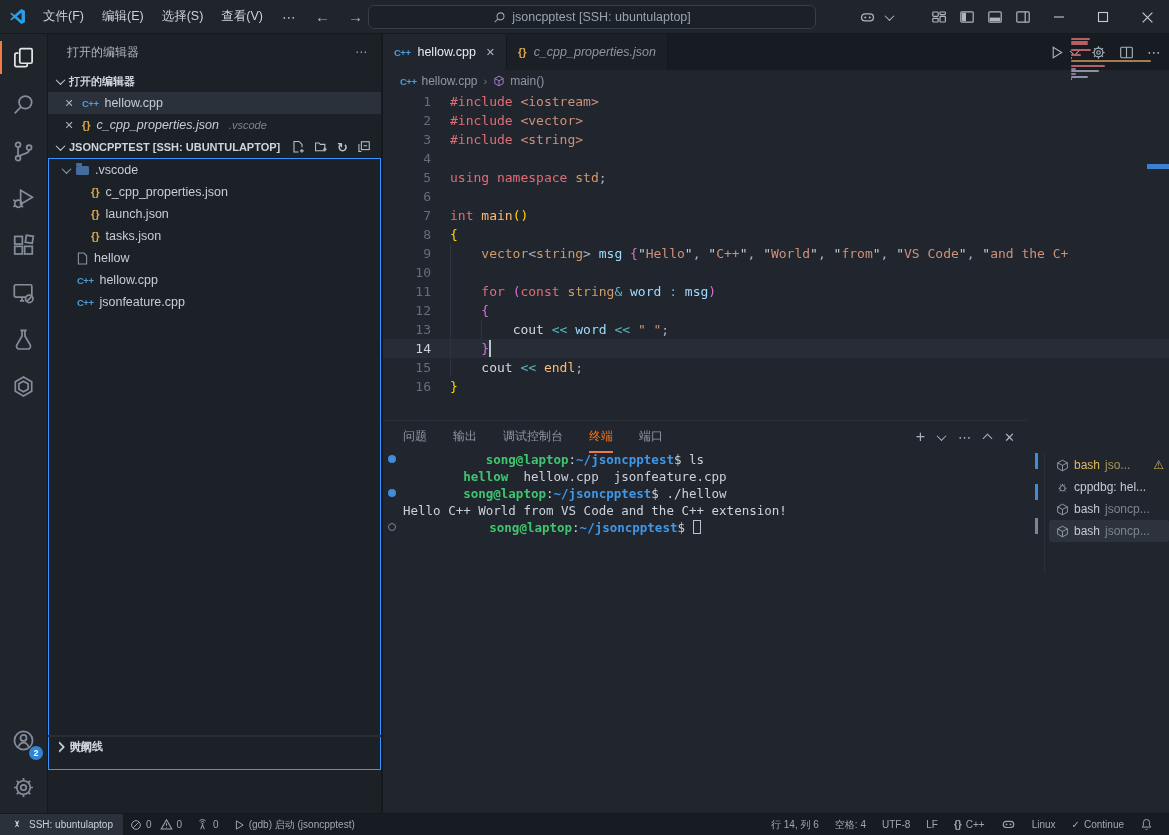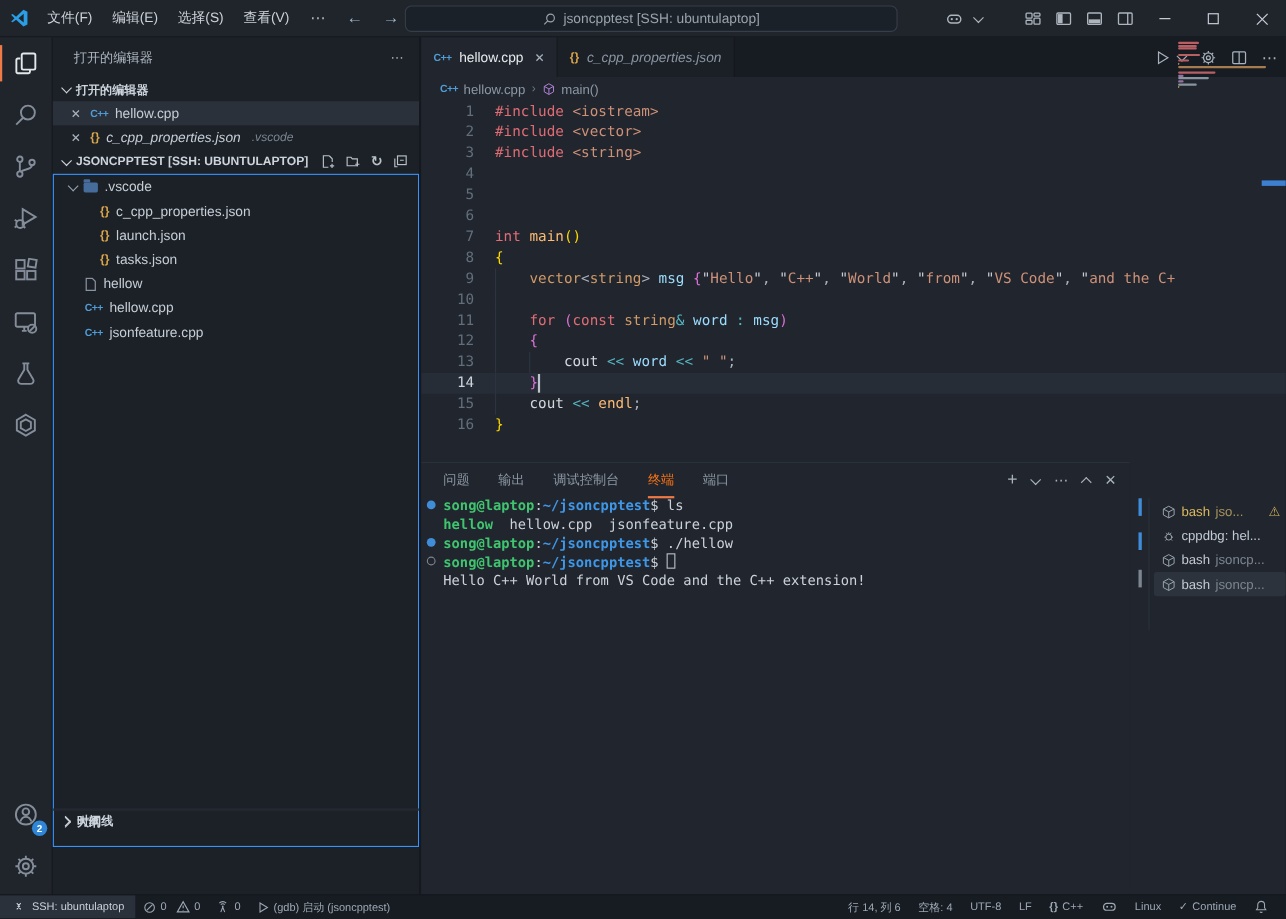--- a/index.html
+++ b/index.html
@@ -79,21 +79,21 @@
   .minimap{position:absolute;right:14px;top:4px;width:84px;}
   .mm-line{height:2px;margin-bottom:0.7px;border-radius:1px;}
   .overview-cursor{position:absolute;right:0;top:130px;width:22px;height:5px;background:#3d7fd0;}
 
   
   .panel{position:absolute;left:383px;top:420px;width:644px;height:393px;background:#21262e;border-top:1px solid #2a3038;box-sizing:border-box;}
   .panel-tabs{position:absolute;left:20px;top:0;height:32px;display:flex;gap:26px;align-items:stretch;font-size:12px;color:#8d97a3;}
   .ptab{display:flex;align-items:center;border-bottom:2px solid transparent;box-sizing:border-box;}
   .ptab.active{color:#f97316;border-bottom-color:#ee7a45;}
   .panel-actions{position:absolute;right:12px;top:0;height:32px;display:flex;gap:13px;align-items:center;color:#a9b2bc;font-size:13px;}
-  .term{position:absolute;left:8px;top:30px;font-family:"DejaVu Sans Mono",monospace;font-size:12.5px;line-height:17px;}
+  .term{position:absolute;left:8px;top:30px;font-family:"DejaVu Sans Mono",monospace;font-size:12.5px;line-height:17px;text-align:center;}
   .trow{position:relative;height:17px;white-space:pre;padding-left:12px;}
   .tdeco{position:absolute;left:-3px;top:4px;width:8px;height:8px;border-radius:50%;box-sizing:border-box;}
   .tdeco.f{background:#3f8cd8;}
   .tdeco.h{border:1.5px solid #7d8590;}
   .tg{color:#3fc56f;font-weight:bold}.tb2{color:#3f97e8;font-weight:bold}.tw{color:#ccd2da}
   .term-cursor{display:inline-block;width:8px;height:14px;border:1px solid #b9c2cc;vertical-align:-2px;box-sizing:border-box;}
   .term-sep{position:absolute;left:661px;top:32px;height:120px;border-left:1px solid #2a3038;}
   .scroll-deco{position:absolute;width:3px;left:652px;}
   .term-list{position:absolute;left:666px;top:33px;width:120px;}
   .tl-item{height:22px;display:flex;align-items:center;gap:5px;padding:0 5px 0 7px;font-size:12px;color:#c3cad3;border-radius:3px;}
@@ -414,21 +414,21 @@
         <div class="code-line ">
             <span class="ln">2</span><span class="lt"><span class="tk-k">#include</span><span class="tk-pl"> </span><span class="tk-s">&lt;vector&gt;</span></span>
           </div>
         <div class="code-line ">
             <span class="ln">3</span><span class="lt"><span class="tk-k">#include</span><span class="tk-pl"> </span><span class="tk-s">&lt;string&gt;</span></span>
           </div>
         <div class="code-line ">
             <span class="ln">4</span><span class="lt"></span>
           </div>
         <div class="code-line ">
-            <span class="ln">5</span>
+            <span class="ln">5</span><span class="lt"><span class="tk-k">using</span><span class="tk-pl"> </span><span class="tk-k">namespace</span><span class="tk-pl"> </span><span class="tk-t">std</span><span class="tk-p">;</span></span>
           </div>
         <div class="code-line ">
             <span class="ln">6</span><span class="lt"></span>
           </div>
         <div class="code-line ">
             <span class="ln">7</span><span class="lt"><span class="tk-k">int</span><span class="tk-pl"> </span><span class="tk-f">main</span><span class="tk-b1">()</span></span>
           </div>
         <div class="code-line ">
             <span class="ln">8</span><span class="lt"><span class="tk-b1">{</span></span>
           </div>
@@ -490,22 +490,22 @@
       <span style="font-size:16px;">+</span>
       <span class="cv down"></span>
       <span>⋯</span>
       <span class="cv down" style="transform:rotate(225deg);margin-top:3px;"></span>
       <span>✕</span>
     </div>
     <div class="term" id="terminal">
         <div class="trow"><span class="tdeco f"></span><span class="tg">song@laptop</span><span class="tw">:</span><span class="tb2">~/jsoncpptest</span><span class="tw">$</span><span class="tw"> ls</span></div>
         <div class="trow"><span class="tg">hellow</span><span class="tw">  hellow.cpp  jsonfeature.cpp</span></div>
         <div class="trow"><span class="tdeco f"></span><span class="tg">song@laptop</span><span class="tw">:</span><span class="tb2">~/jsoncpptest</span><span class="tw">$</span><span class="tw"> ./hellow</span></div>
+        <div class="trow"><span class="tw">Hello C++ World from VS Code and the C++ extension!</span></div>
         <div class="trow"><span class="tdeco h"></span><span class="tg">song@laptop</span><span class="tw">:</span><span class="tb2">~/jsoncpptest</span><span class="tw">$ </span><span class="term-cursor"></span></div>
-        <div class="trow"><span class="tw">Hello C++ World from VS Code and the C++ extension!</span></div>
       </div>
     <div class="term-sep"></div>
     <div class="scroll-deco" style="top:32px;height:16px;background:#3f8cd8;"></div>
     <div class="scroll-deco" style="top:63px;height:16px;background:#3f8cd8;"></div>
     <div class="scroll-deco" style="top:97px;height:16px;background:#7d8590;"></div>
     <div class="term-list" id="term-list">
         <div class="tl-item warn ">
      <svg width="13" height="13" viewBox="0 0 16 16" fill="none" stroke="#9aa3ad" stroke-width="1.1" style="flex:none">
             <path d="M8 1.5l6 3.2v6.6L8 14.5l-6-3.2V4.7z"></path>
             <path d="M2 4.7l6 3.1 6-3.1M8 7.8v6.7"></path>

